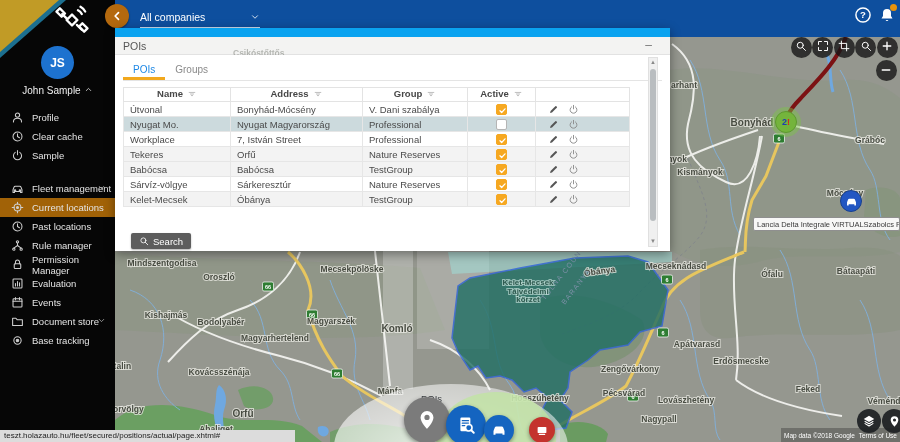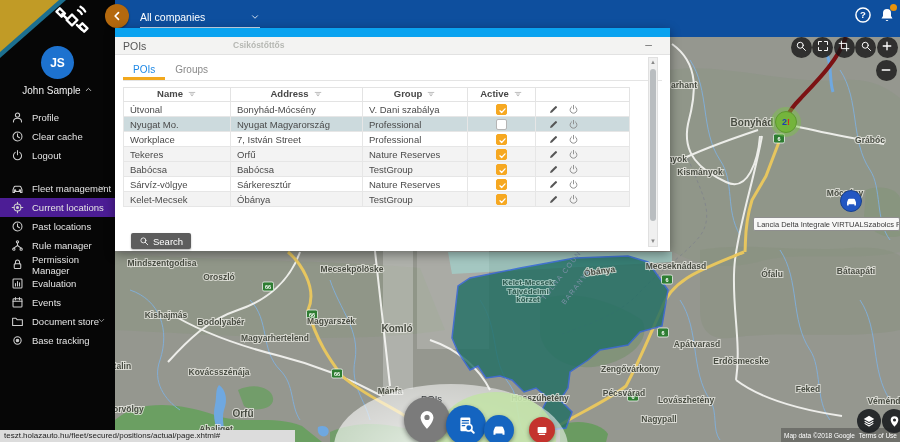--- a/index.html
+++ b/index.html
@@ -47,33 +47,33 @@
   #avatar { position:absolute; left:41px; top:46px; width:33px; height:33px;
      border-radius:50%; background:#1d72cf; color:#fff; font-size:12px; font-weight:bold;
      display:flex; align-items:center; justify-content:center; }
   #user-row { position:absolute; left:0; top:85px; width:115px; text-align:center;
      font-size:10px; color:#f0f0f0; cursor:pointer; }
   #user-row svg { vertical-align:-1px; margin-left:3px; }
   #side-menu { position:absolute; top:108px; left:0; width:115px; }
   .side-item { height:19px; display:flex; align-items:center; padding-left:11px;
      font-size:9.5px; color:#e4e4e4; cursor:pointer; position:relative; }
   .side-item .mi { width:13px; height:13px; margin-right:8px; color:#cfcfcf; flex:0 0 13px; }
-  .side-item.active { background:#4c1d95; }
+  .side-item.active { background:#a16207; }
   .side-item .chev { position:absolute; right:9px; color:#bbb; }
   .menu-gap { height:14px; }
 
   
   #modal { position:absolute; left:115px; top:28px; width:555px; height:223px;
      z-index:12; box-shadow:0 3px 10px rgba(0,0,0,.4); }
   #modal-accent { height:9px; background:#0aa3f0; }
   #modal-titlebar { height:18px; background:rgba(247,247,246,.96); display:flex;
      align-items:center; padding:0 8px; font-size:10.5px; color:#555;
      border-bottom:1px solid #e2e2e2; position:relative; }
   #modal-min { position:absolute; right:18px; top:1px; color:#777; font-size:12px; cursor:pointer; }
-  #ghost-label { position:absolute; left:118px; top:3px; font-size:8.5px; color:#6b6f66;
+  #ghost-label { position:absolute; left:118px; top:11px; font-size:8.5px; color:#6b6f66;
      opacity:.45; font-weight:bold; }
   #modal-body { height:196px; background:#fff; position:relative; padding:6px 8px 0 8px; }
   #tabs { display:flex; border-bottom:1px solid #e4e4e4; height:20px; }
   .tab { font-size:10px; color:#8a8a8a; padding:3px 10px 0 10px; cursor:pointer; }
   .tab.active { color:#1e88e5; border-bottom:3px solid #f2a81d; }
   #poi-table { border-collapse:collapse; margin-top:6px; width:506px;
      table-layout:fixed; font-size:9.5px; color:#4a4a4a;
      border:1px solid #d7d7d7; }
   #poi-table th { font-weight:bold; color:#474747; height:14px;
      border:1px solid #e3e3e3; background:#fff; }
@@ -459,21 +459,21 @@
               <circle cx="8" cy="8" r="5.5"></circle>
               <path d="M8 4.8V8l2.4 1.6"></path>
             </svg></span>
           <span>Clear cache</span>
         </div>
         <div class="side-item">
           <span class="mi"><svg width="13" height="13" viewBox="0 0 16 16" fill="none" stroke="currentColor" stroke-width="1.3" stroke-linecap="round" stroke-linejoin="round">
               <path d="M5.2 4.2a5 5 0 1 0 5.6 0"></path>
               <path d="M8 2v5"></path>
             </svg></span>
-          <span>Logout</span>
+          <span>Sample</span>
         </div>
         <div class="menu-gap"></div>
         <div class="side-item">
           <span class="mi"><svg width="13" height="13" viewBox="0 0 16 16" fill="none" stroke="currentColor" stroke-width="1.3" stroke-linecap="round" stroke-linejoin="round">
               <path d="M2.5 9.5l1.2-3.2q.4-1 1.5-1h5.6q1.1 0 1.5 1l1.2 3.2v3.5h-1.8v-1.2H4.3v1.2H2.5z"></path>
               <circle cx="5" cy="10.6" r=".9" fill="currentColor"></circle>
               <circle cx="11" cy="10.6" r=".9" fill="currentColor"></circle>
             </svg></span>
           <span>Fleet management</span>
           <span class="chev"><svg width="9" height="9" viewBox="0 0 16 16" fill="none" stroke="currentColor" stroke-width="1.3" stroke-linecap="round" stroke-linejoin="round">

